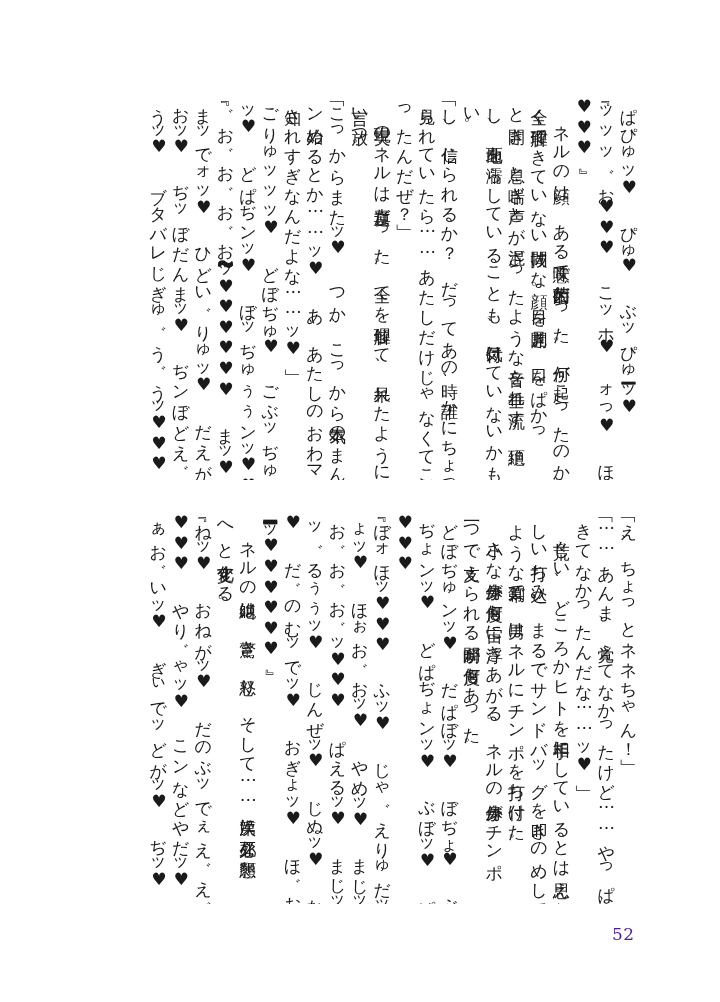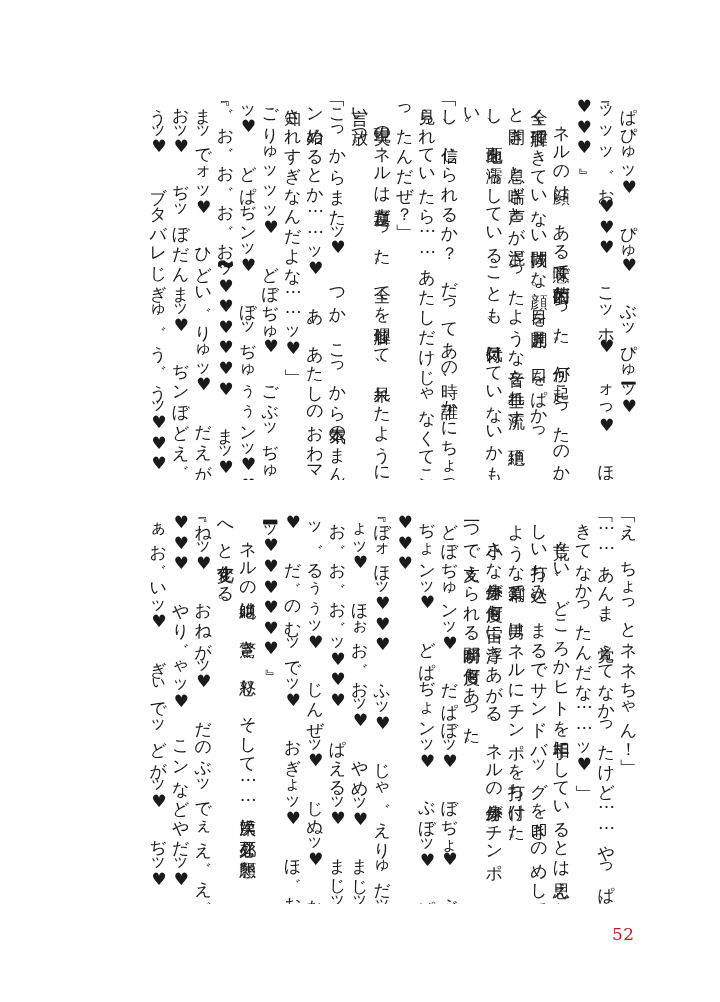--- a/index.html
+++ b/index.html
@@ -49,21 +49,21 @@
     overflow: hidden;
   }
   .block-top .col { height: 384px; }
   .block-bottom .col { height: 392px; }
   .page-number {
     position: absolute;
     left: 612px;
     top: 924px;
     font-size: 17px;
     font-family: "DejaVu Serif", "Liberation Serif", serif;
-    color: #b91c1c;
+    color: #4c1d95;
     letter-spacing: 0.5px;
   }
 </style>
 </head>
 <body>
 
 <div class="page">
 
   <div class="block block-top">
     <div class="col">ぱぴゅッ♥　ぴゅ♥　ぶッぴゅーーーッ♥</div>

